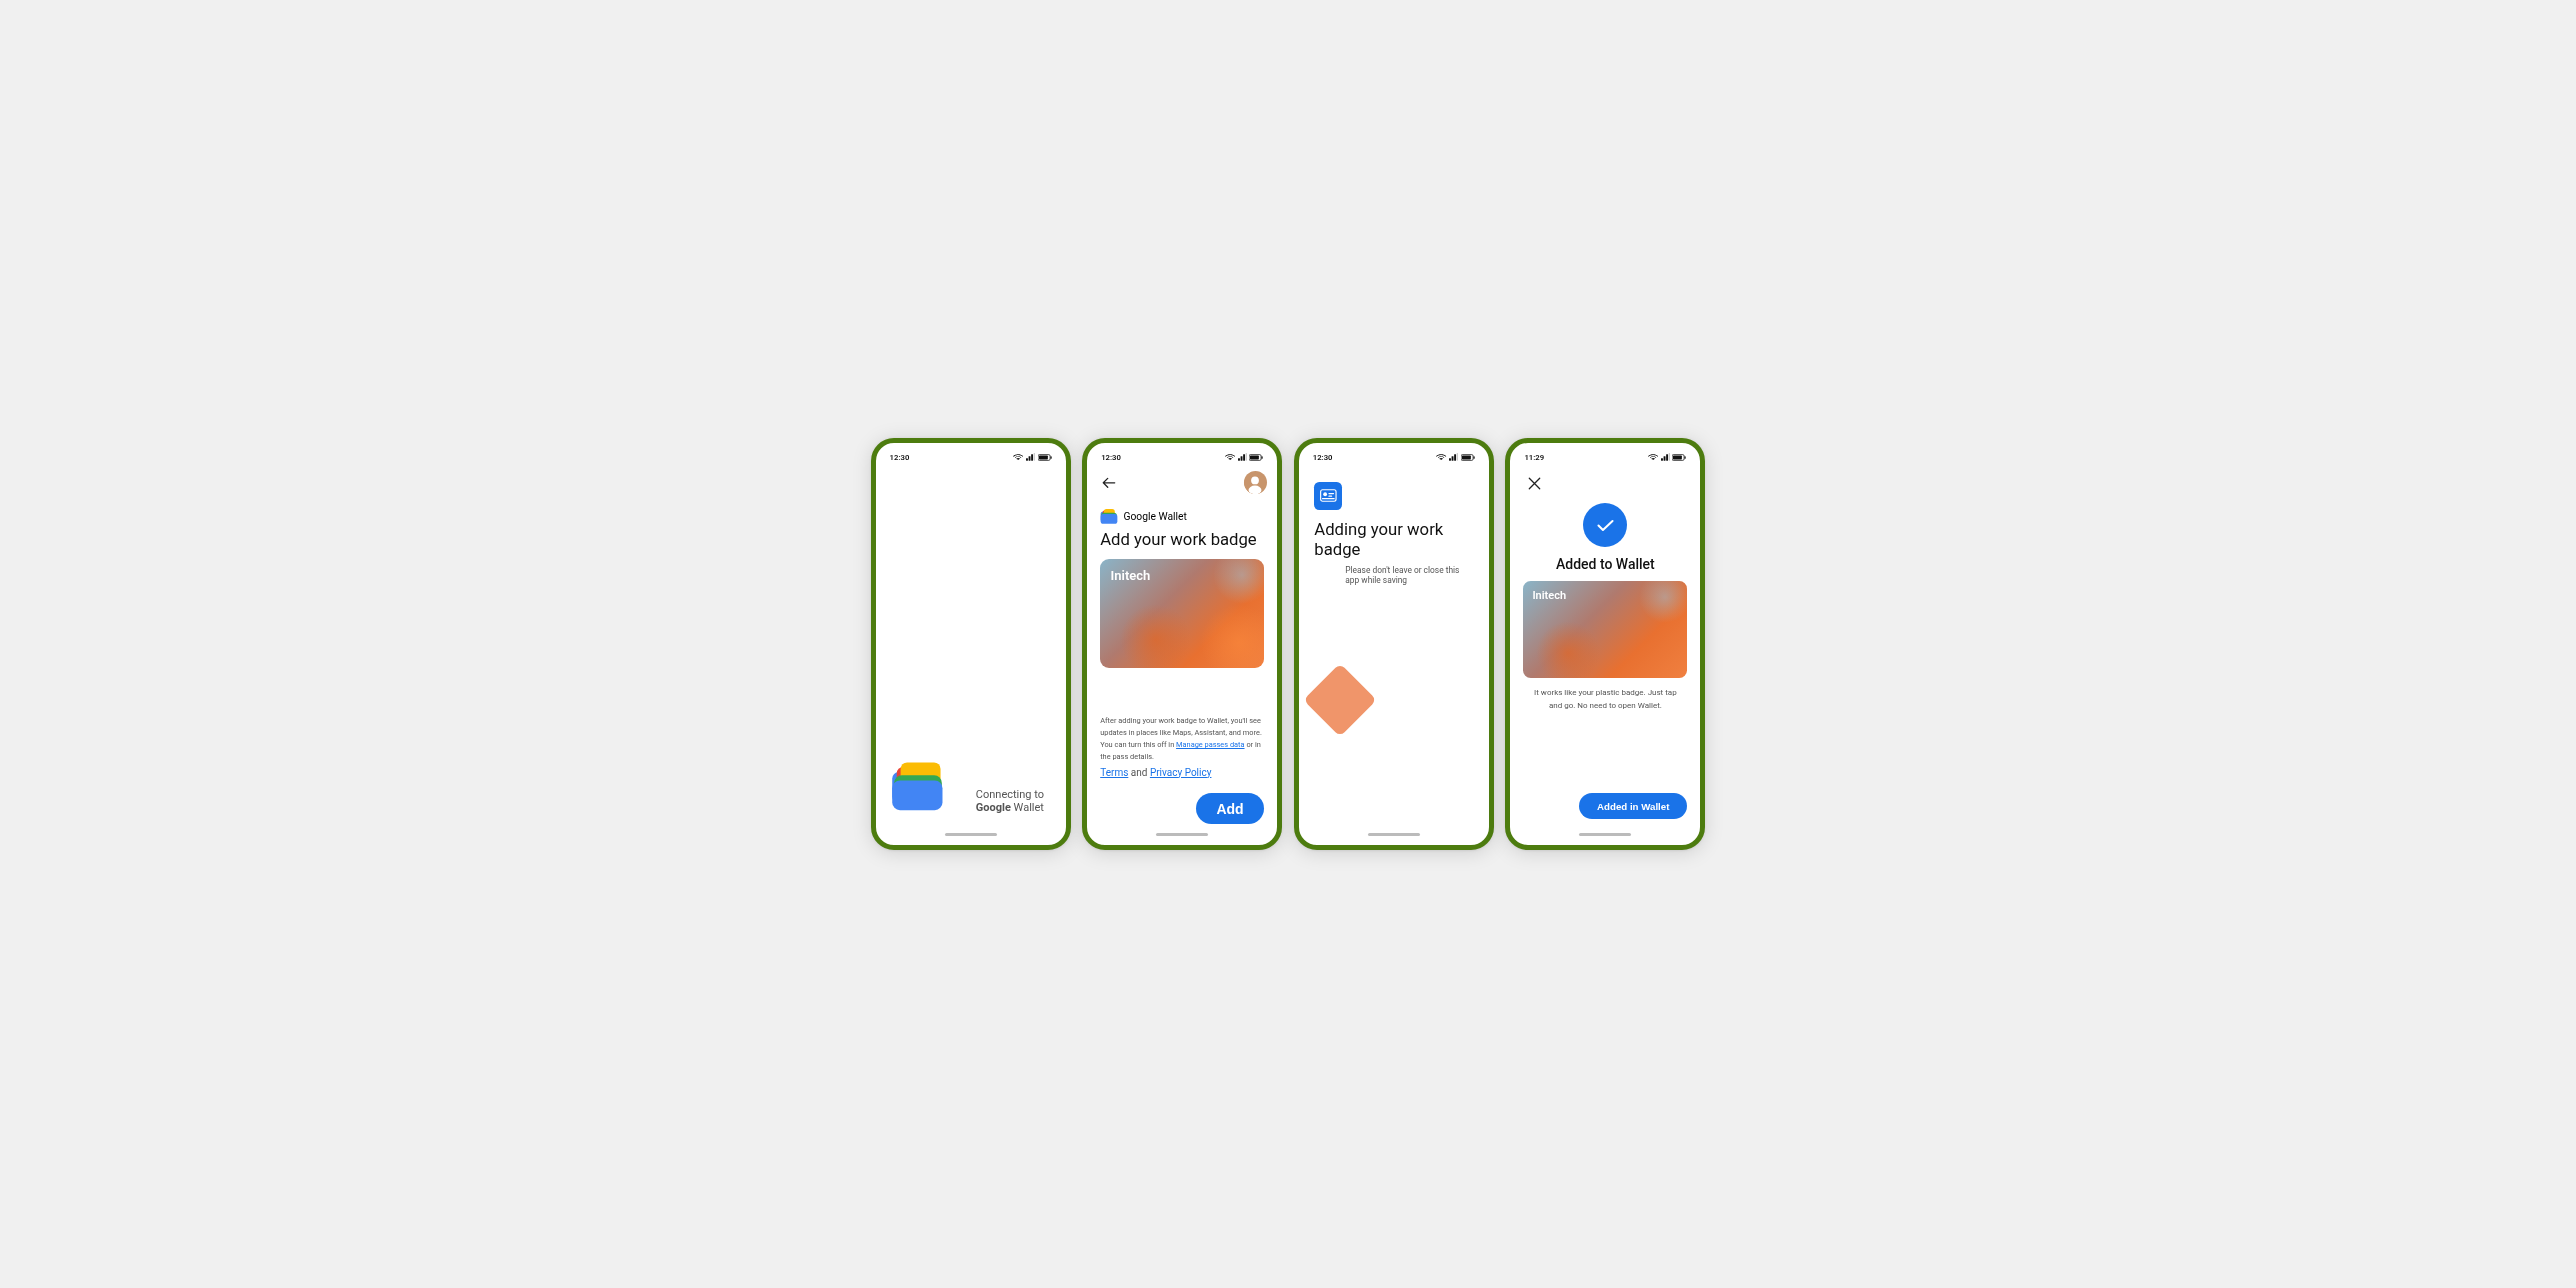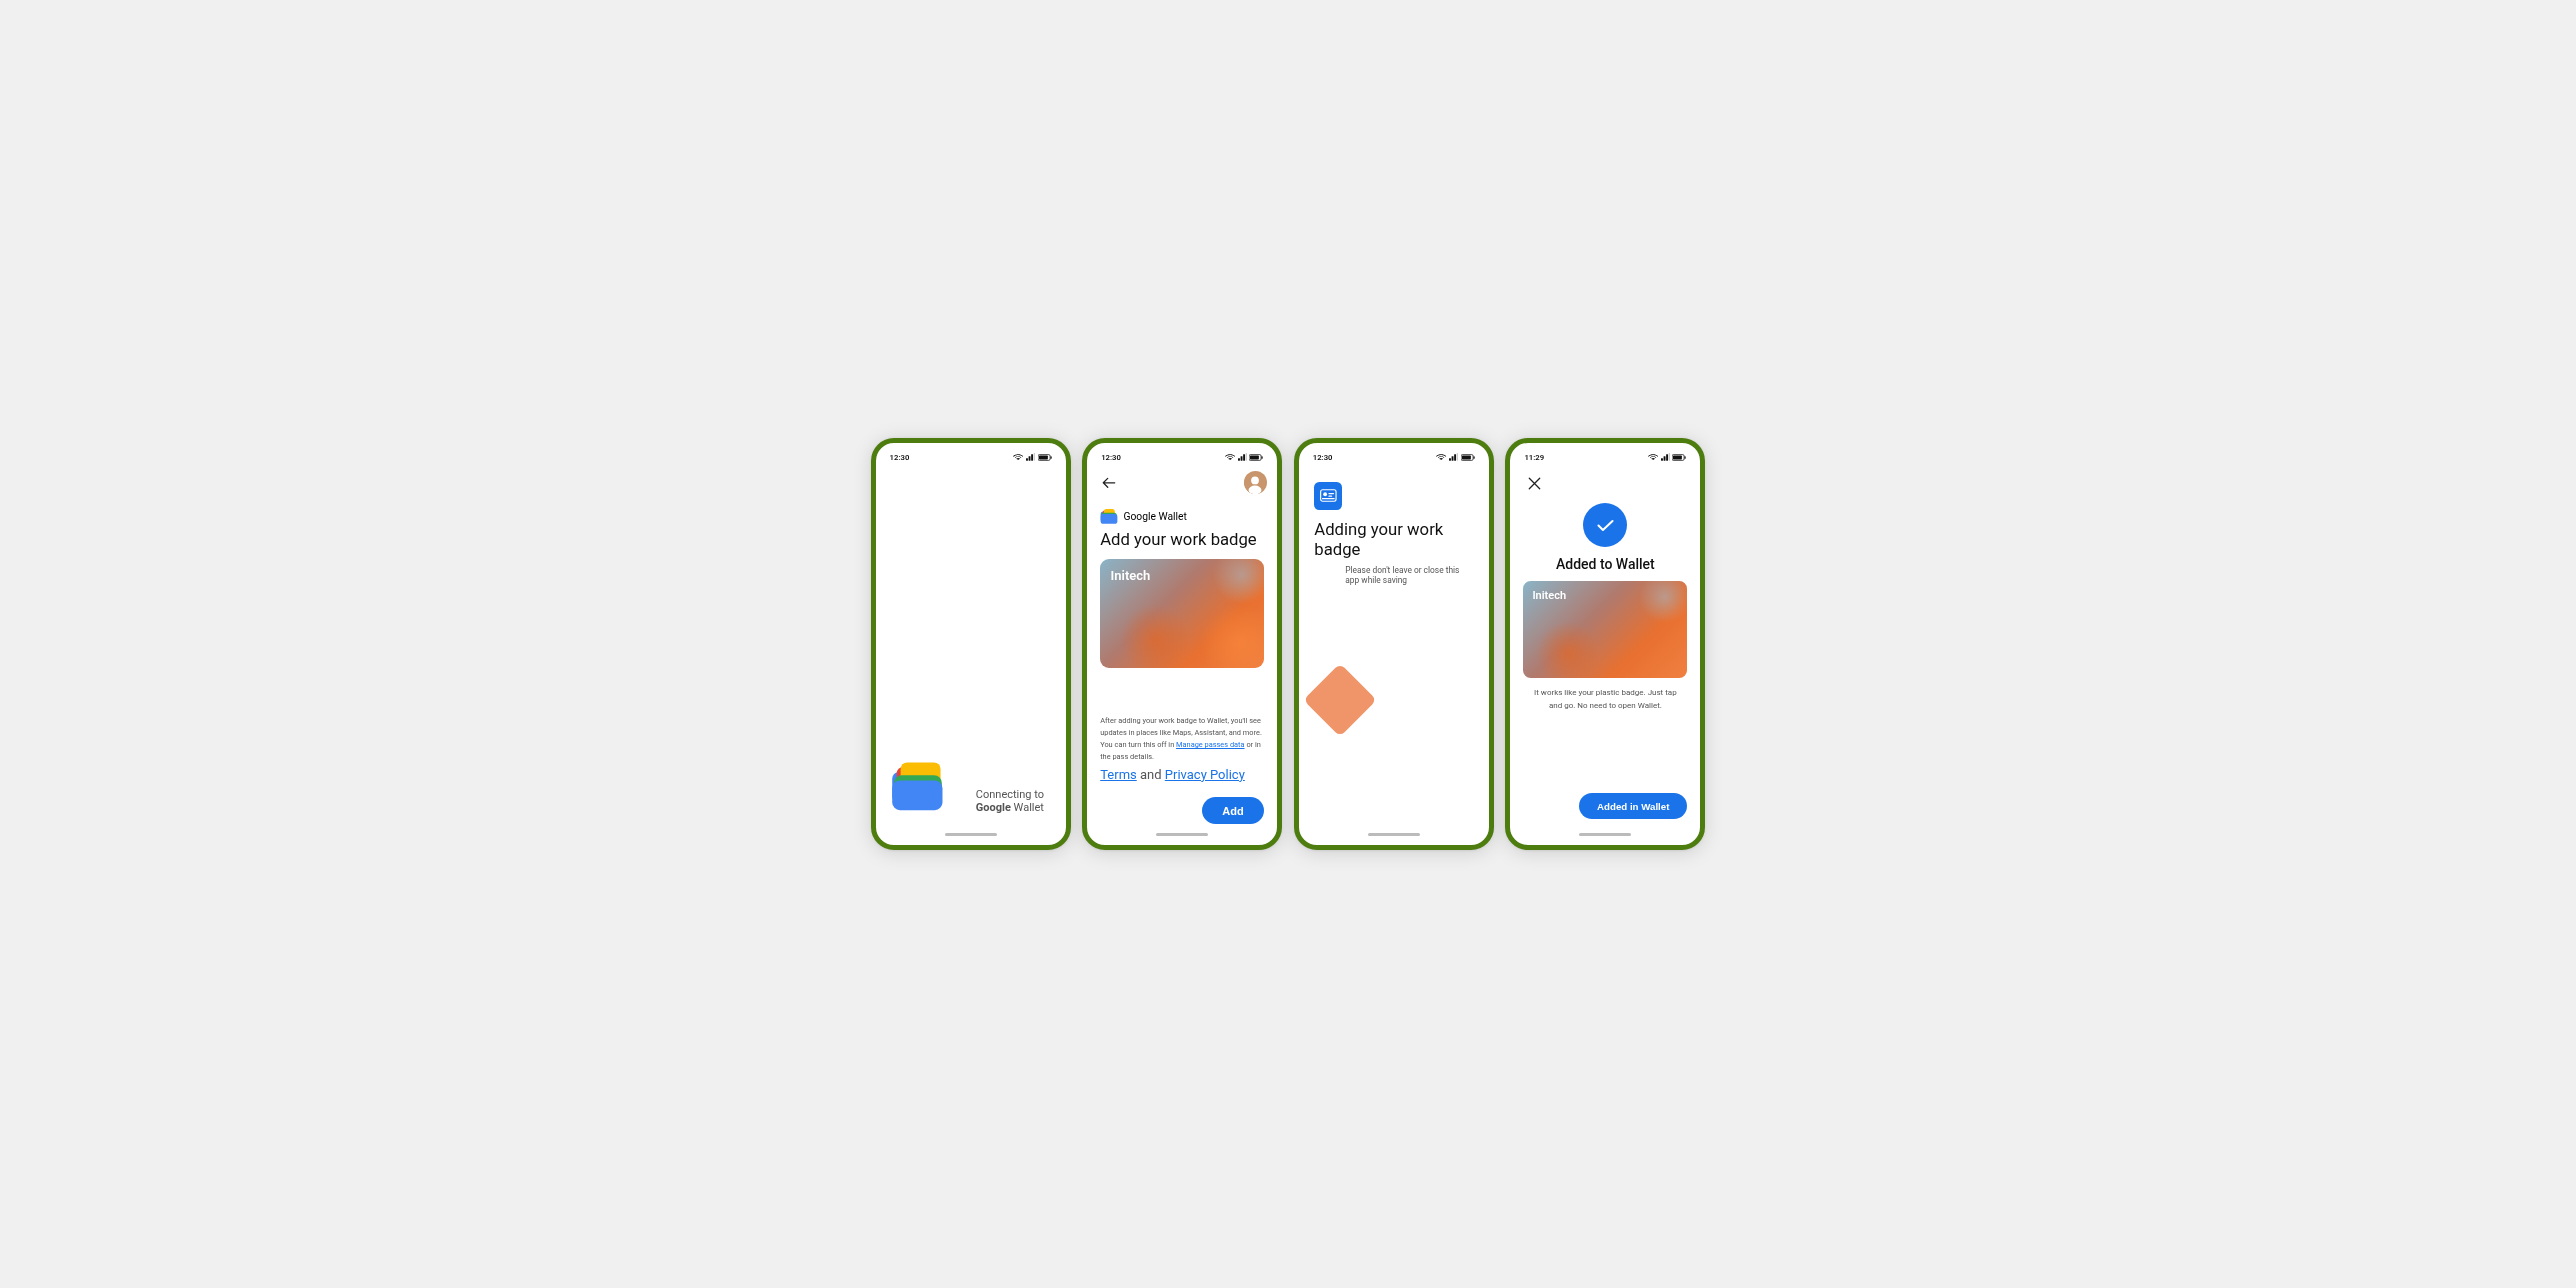--- a/index.html
+++ b/index.html
@@ -160,35 +160,35 @@
       margin-top: auto;
       padding-top: 6.4px;
     }
     .info-link {
       color: #1a73e8;
       text-decoration: underline;
       cursor: pointer;
     }
     .terms-line {
       margin-top: 3.9px;
-      font-size: 13px;
+      font-size: 10px;
       color: #555;
     }
     .add-button-row {
       display: flex;
       justify-content: flex-end;
       padding: 7.7px 13px 2.6px 13px;
     }
     .add-button {
       background: #1a73e8;
       color: #fff;
       border: none;
       border-radius: 15.5px;
       padding: 7.7px 20.6px;
-      font-size: 11px;
+      font-size: 14px;
       font-weight: 600;
       cursor: pointer;
     }
 
     
     .screen3-body {
       flex: 1;
       display: flex;
       flex-direction: column;
       align-items: flex-start;

